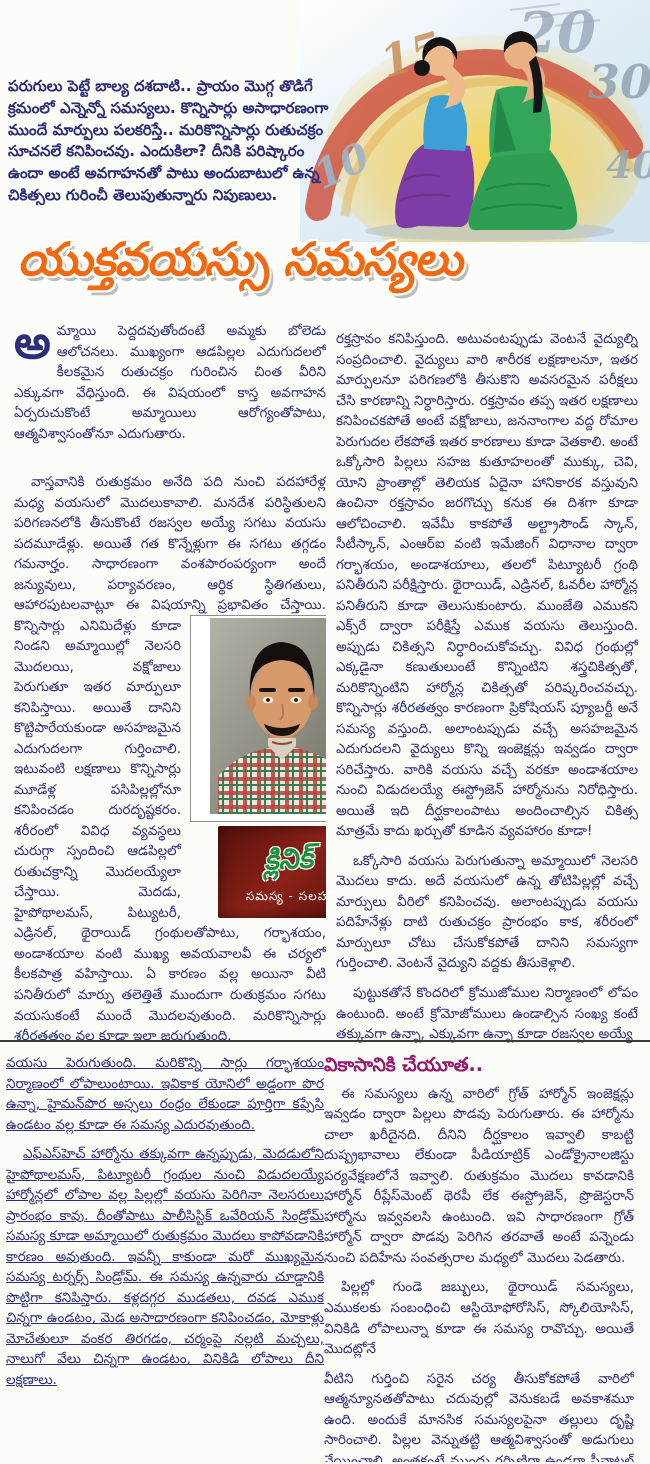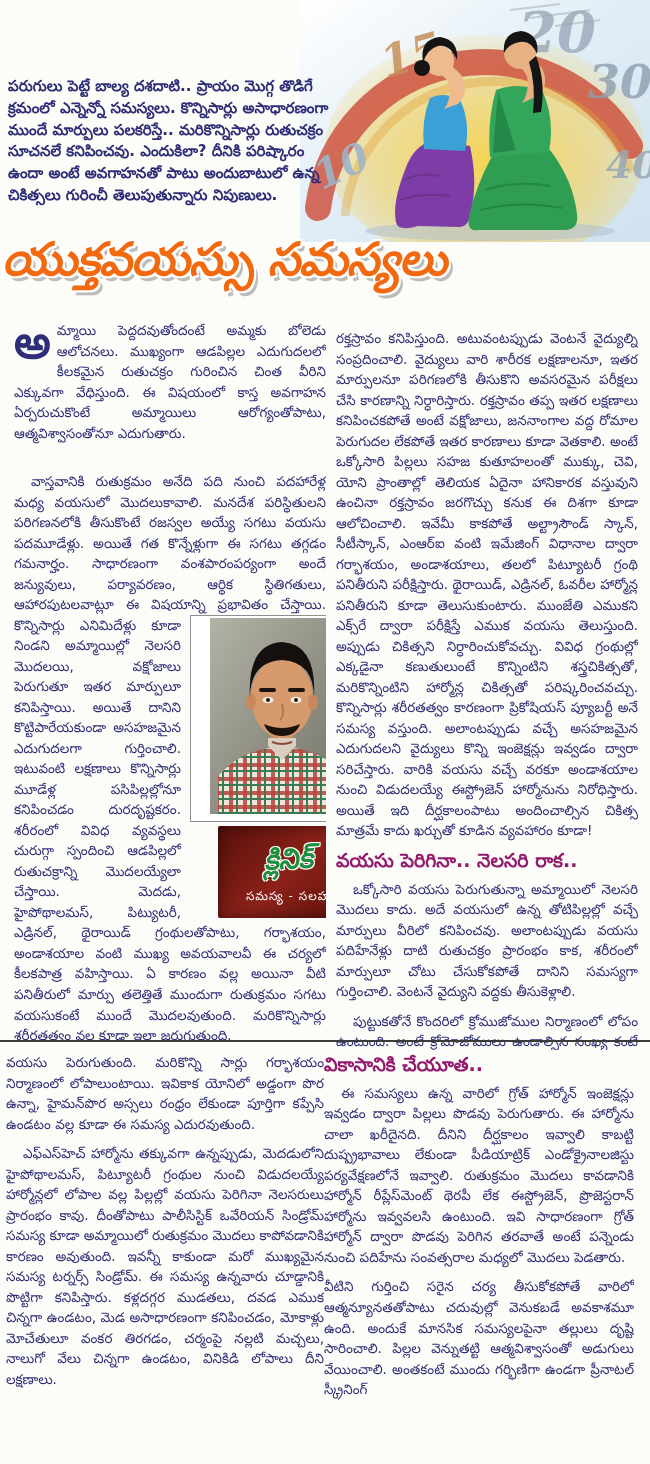--- a/index.html
+++ b/index.html
@@ -6,21 +6,21 @@
   .page{position:relative;width:650px;height:1464px;background:#fcfcf8;overflow:hidden;
         font-family:"DejaVu Sans","Liberation Sans",sans-serif;color:var(--body-ink,#2d2d78);}
   
   .kicker{position:absolute;left:8px;top:76px;width:332px;font-size:15px;font-weight:600;
           line-height:1.45;text-align:left;color:var(--body-ink,#2d2d78);}
   
   .headline{position:absolute;left:2px;top:232px;width:475px;height:72px;
             font-size:46px;font-weight:bold;font-style:italic;letter-spacing:-1px;
             color:var(--headline,#f2690f);white-space:nowrap;
             text-shadow:-2px -2px 0 #fff,2px -2px 0 #fff,-2px 2px 0 #fff,2px 2px 0 #fff,
-                        4px 5px 0 rgba(145,145,145,.6);}
+                        4px 5px 0 rgba(145,145,145,.6);text-align:center;}
   
   .illus{position:absolute;left:300px;top:0;width:350px;height:242px;}
   
   .col{position:absolute;top:320px;height:722px;overflow:hidden;font-size:13.5px;
        line-height:1.52;text-align:justify;}
   .col-left{left:14px;width:312px;}
   .col-right{left:336px;width:302px;margin-top:8px;}
   .col p{margin:0 0 9px;text-indent:17px;}
   .col p.noindent{text-indent:0;}
   .dropcap{float:left;font-size:46px;line-height:.9;font-weight:bold;margin:2px 6px 0 0;
@@ -35,21 +35,21 @@
                display:flex;flex-direction:column;align-items:center;justify-content:center;
                box-shadow:inset 0 0 14px rgba(0,0,0,.45);}
   .clinic-title{font-size:28px;font-weight:bold;font-style:italic;transform:rotate(-3deg);
                 color:var(--logo-green,#1f8f3e);
                 text-shadow:-1px -1px 0 #fff,1px -1px 0 #fff,-1px 1px 0 #fff,1px 1px 0 #fff;}
   .clinic-sub{margin-top:6px;font-size:12px;color:#fff;letter-spacing:1px;}
   
   .midrule{position:absolute;left:0;top:1040px;width:650px;height:2px;background:var(--rule,#3a3a3a);}
   .bcol{position:absolute;top:1052px;height:410px;overflow:hidden;font-size:13.5px;
         line-height:1.52;text-align:justify;}
-  .bcol-left{left:6px;width:318px;}
+  .bcol-left{left:6px;width:318px;text-decoration:underline;}
   .bcol-right{left:324px;width:310px;}
   .bcol p{margin:0 0 9px;text-indent:17px;}
   .bcol p.noindent{text-indent:0;}
 </style>
 </head>
 <body>
 
 <div class="page">
 
   <svg class="illus" viewBox="0 0 350 242" aria-hidden="true">
@@ -154,31 +154,31 @@
         </span>
       </span>
       <span>నిండని అమ్మాయిల్లో నెలసరి మొదలయి, వక్షోజాలు పెరుగుతూ ఇతర మార్పులూ కనిపిస్తాయి. అయితే దానిని కొట్టిపారేయకుండా అసహజమైన ఎదుగుదలగా గుర్తించాలి. ఇటువంటి లక్షణాలు కొన్నిసార్లు మూడేళ్ల పసిపిల్లల్లోనూ కనిపించడం దురదృష్టకరం. శరీరంలో వివిధ వ్యవస్థలు చురుగ్గా స్పందించి ఆడపిల్లలో రుతుచక్రాన్ని మొదలయ్యేలా చేస్తాయి. మెదడు, హైపోథాలమస్, పిట్యుటరీ, ఎడ్రినల్, థైరాయిడ్ గ్రంథులతోపాటు, గర్భాశయం, అండాశయాల వంటి ముఖ్య అవయవాలవీ ఈ చర్యలో కీలకపాత్ర వహిస్తాయి. ఏ కారణం వల్ల అయినా వీటి పనితీరులో మార్పు తలెత్తితే ముందుగా రుతుక్రమం సగటు వయసుకంటే ముందే మొదలవుతుంది. మరికొన్నిసార్లు శరీరతత్వం వల్ల కూడా ఇలా జరుగుతుంది.</span>
     </p>
     <h3 class="subhead">ముందుగా రుతుచక్రం... అడ్డుకొనేదెలా..</h3>
 
   </div>
 
   <div class="col col-right">
     <p class="noindent">రక్తస్రావం కనిపిస్తుంది. అటువంటప్పుడు వెంటనే వైద్యుల్ని సంప్రదించాలి. వైద్యులు వారి శారీరక లక్షణాలనూ, ఇతర మార్పులనూ పరిగణలోకి తీసుకొని అవసరమైన పరీక్షలు చేసి కారణాన్ని నిర్ధారిస్తారు. రక్తస్రావం తప్ప ఇతర లక్షణాలు కనిపించకపోతే అంటే వక్షోజాలు, జననాంగాల వద్ద రోమాల పెరుగుదల లేకపోతే ఇతర కారణాలు కూడా వెతకాలి. అంటే ఒక్కోసారి పిల్లలు సహజ కుతూహలంతో ముక్కు, చెవి, యోని ప్రాంతాల్లో తెలియక ఏదైనా హానికారక వస్తువుని ఉంచినా రక్తస్రావం జరగొచ్చు కనుక ఈ దిశగా కూడా ఆలోచించాలి. ఇవేమీ కాకపోతే అల్ట్రాసౌండ్ స్కాన్, సీటీస్కాన్, ఎంఆర్ఐ వంటి ఇమేజింగ్ విధానాల ద్వారా గర్భాశయం, అండాశయాలు, తలలో పిట్యూటరీ గ్రంథి పనితీరుని పరీక్షిస్తారు. థైరాయిడ్, ఎడ్రినల్, ఓవరీల హార్మోన్ల పనితీరుని కూడా తెలుసుకుంటారు. ముంజేతి ఎముకని ఎక్స్‌రే ద్వారా పరీక్షిస్తే ఎముక వయసు తెలుస్తుంది. అప్పుడు చికిత్సని నిర్ధారించుకోవచ్చు. వివిధ గ్రంథుల్లో ఎక్కడైనా కణుతులుంటే కొన్నింటిని శస్త్రచికిత్సతో, మరికొన్నింటిని హార్మోన్ల చికిత్సతో పరిష్కరించవచ్చు. కొన్నిసార్లు శరీరతత్వం కారణంగా ప్రికోషియస్ ప్యూబర్టీ అనే సమస్య వస్తుంది. అలాంటప్పుడు వచ్చే అసహజమైన ఎదుగుదలని వైద్యులు కొన్ని ఇంజెక్షన్లు ఇవ్వడం ద్వారా సరిచేస్తారు. వారికి వయసు వచ్చే వరకూ అండాశయాల నుంచి విడుదలయ్యే ఈస్ట్రోజెన్ హార్మోనును నిరోధిస్తారు. అయితే ఇది దీర్ఘకాలంపాటు అందించాల్సిన చికిత్స మాత్రమే కాదు ఖర్చుతో కూడిన వ్యవహారం కూడా!</p>
-    <h3 class="subhead">వయసు పెరిగినా.. నెలసరి రాక..</h3>
     <p>ఒక్కోసారి వయసు పెరుగుతున్నా అమ్మాయిలో నెలసరి మొదలు కాదు. అదే వయసులో ఉన్న తోటిపిల్లల్లో వచ్చే మార్పులు వీరిలో కనిపించవు. అలాంటప్పుడు వయసు పదిహేనేళ్లు దాటి రుతుచక్రం ప్రారంభం కాక, శరీరంలో మార్పులూ చోటు చేసుకోకపోతే దానిని సమస్యగా గుర్తించాలి. వెంటనే వైద్యుని వద్దకు తీసుకెళ్లాలి.</p>
     <p>పుట్టుకతోనే కొందరిలో క్రోముజోముల నిర్మాణంలో లోపం ఉంటుంది. అంటే క్రోమోజోములు ఉండాల్సిన సంఖ్య కంటే తక్కువగా ఉన్నా, ఎక్కువగా ఉన్నా కూడా రజస్వల అయ్యే</p>
   </div>
 
   <div class="midrule"></div>
 
   <div class="bcol bcol-left">
     <p class="noindent">వయసు పెరుగుతుంది. మరికొన్ని సార్లు గర్భాశయం నిర్మాణంలో లోపాలుంటాయి. ఇవికాక యోనిలో అడ్డంగా పొర ఉన్నా, హైమన్‌పొర అస్సలు రంధ్రం లేకుండా పూర్తిగా కప్పేసి ఉండటం వల్ల కూడా ఈ సమస్య ఎదురవుతుంది.</p>
     <p>ఎఫ్ఎస్‌హెచ్ హార్మోను తక్కువగా ఉన్నప్పుడు, మెదడులోని హైపోథాలమస్, పిట్యూటరీ గ్రంథుల నుంచి విడుదలయ్యే హార్మోన్లలో లోపాల వల్ల పిల్లల్లో వయసు పెరిగినా నెలసరులు ప్రారంభం కావు. దీంతోపాటు పాలీసిస్టిక్ ఒవేరియన్ సిండ్రోమ్ సమస్య కూడా అమ్మాయిలో రుతుక్రమం మొదలు కాపోవడానికి కారణం అవుతుంది. ఇవన్నీ కాకుండా మరో ముఖ్యమైన సమస్య టర్నర్స్ సిండ్రోమ్. ఈ సమస్య ఉన్నవారు చూడ్డానికి పొట్టిగా కనిపిస్తారు. కళ్లదగ్గర ముడతలు, దవడ ఎముక చిన్నగా ఉండటం, మెడ అసాధారణంగా కనిపించడం, మోకాళ్లు మోచేతులూ వంకర తిరగడం, చర్మంపై నల్లటి మచ్చలు, నాలుగో వేలు చిన్నగా ఉండటం, వినికిడి లోపాలు దీని లక్షణాలు.</p>
   </div>
 
   <div class="bcol bcol-right">
     <h3 class="subhead" style="margin-top:2px;">వికాసానికి చేయూత..</h3>
     <p>ఈ సమస్యలు ఉన్న వారిలో గ్రోత్ హార్మోన్ ఇంజెక్షన్లు ఇవ్వడం ద్వారా పిల్లలు పొడవు పెరుగుతారు. ఈ హార్మోను చాలా ఖరీదైనది. దీనిని దీర్ఘకాలం ఇవ్వాలి కాబట్టి దుష్ప్రభావాలు లేకుండా పీడియాట్రిక్ ఎండోక్రైనాలజిస్టు పర్యవేక్షణలోనే ఇవ్వాలి. రుతుక్రమం మొదలు కావడానికి హార్మోన్ రీప్లేస్‌మెంట్ థెరపీ లేక ఈస్ట్రోజెన్, ప్రొజెస్టరాన్ హార్మోను ఇవ్వవలసి ఉంటుంది. ఇవి సాధారణంగా గ్రోత్ హార్మోన్ ద్వారా పొడవు పెరిగిన తరవాతే అంటే పన్నెండు నుంచి పదిహేను సంవత్సరాల మధ్యలో మొదలు పెడతారు.</p>
+    <p>పిల్లల్లో గుండె జబ్బులు, థైరాయిడ్ సమస్యలు, ఎముకలకు సంబంధించి ఆస్టియోఫోరోసిస్, స్కోలియోసిస్, వినికిడి లోపాలున్నా కూడా ఈ సమస్య రావొచ్చు. అయితే మొదట్లోనే</p>
     <p class="noindent">వీటిని గుర్తించి సరైన చర్య తీసుకోకపోతే వారిలో ఆత్మన్యూనతతోపాటు చదువుల్లో వెనుకబడే అవకాశమూ ఉంది. అందుకే మానసిక సమస్యలపైనా తల్లులు దృష్టి సారించాలి. పిల్లల వెన్నుతట్టి ఆత్మవిశ్వాసంతో అడుగులు వేయించాలి. అంతకంటే ముందు గర్భిణిగా ఉండగా ప్రీనాటల్ స్క్రీనింగ్</p>
   </div>
 
 </div>
 
 </body></html>

